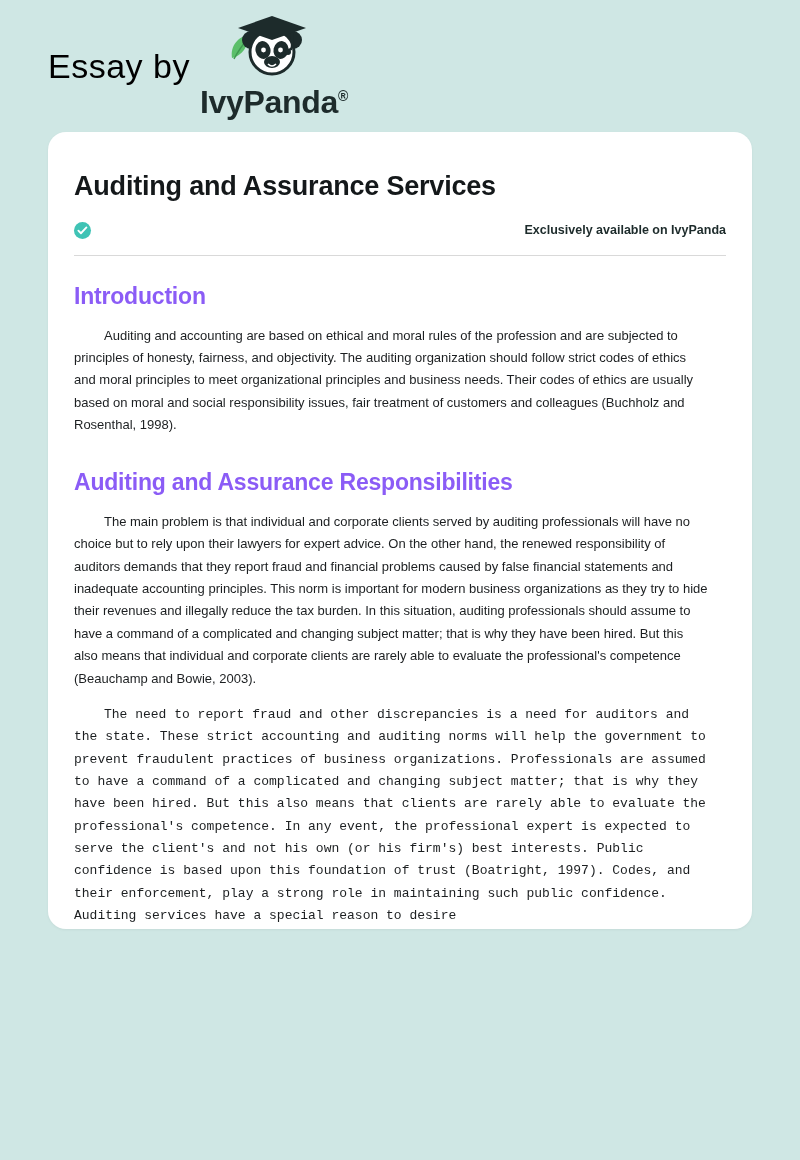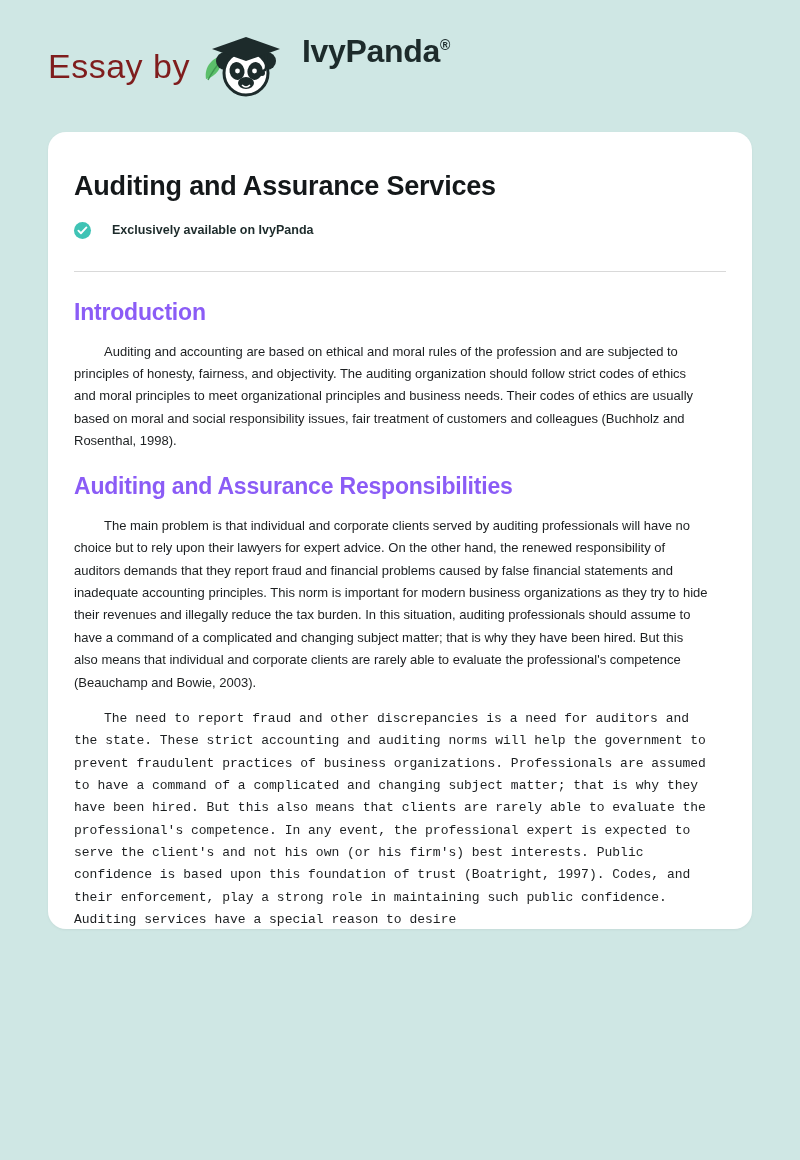--- a/index.html
+++ b/index.html
@@ -25,27 +25,29 @@
   
   .brand {
     display: flex;
     align-items: center;
     gap: 10px;
     height: 132px;
     padding-left: 0px;
   }
   .brand-essay {
     font-size: 34px;
-    color: #7f1d1d;
+    color: #000000;
     letter-spacing: 0.5px;
     font-weight: 400;
   }
   .brand-logo {
     display: flex;
+    align-items: center;
     gap: 6px;
+    flex-direction: column;
   }
   .panda-mark {
     position: relative;
     width: 96px;
     height: 66px;
   }
   .brand-name {
     font-size: 32px;
     font-weight: bold;
     color: #1d2b2b;
@@ -77,21 +79,22 @@
     margin: 0 0 18px 0;
     color: #14181a;
     font-weight: bold;
     letter-spacing: -0.2px;
   }
 
   .exclusive {
     display: flex;
     align-items: center;
     gap: 21px;
-    margin: 0 0 32px 0;
+    margin: 0 0 16px 0;
+    justify-content: space-between;
   }
   .check-badge {
     width: 17px;
     height: 17px;
     border-radius: 50%;
     background: #3fc3b5;
     display: inline-flex;
     align-items: center;
     justify-content: center;
     flex: none;
@@ -111,21 +114,21 @@
 
   h2.section-heading {
     font-size: 23px;
     font-weight: bold;
     color: #8b5cf6;
     margin: 0 0 14px 0;
     line-height: 1.25;
     letter-spacing: -0.2px;
   }
   h2.section-heading.second {
-    margin-top: 20px;
+    margin-top: 32px;
   }
 
   p.body-text {
     font-size: 13px;
     line-height: 1.72;
     color: #1c1f21;
     margin: 0 18px 14px 0;
     text-indent: 30px;
     text-align: left;
   }

